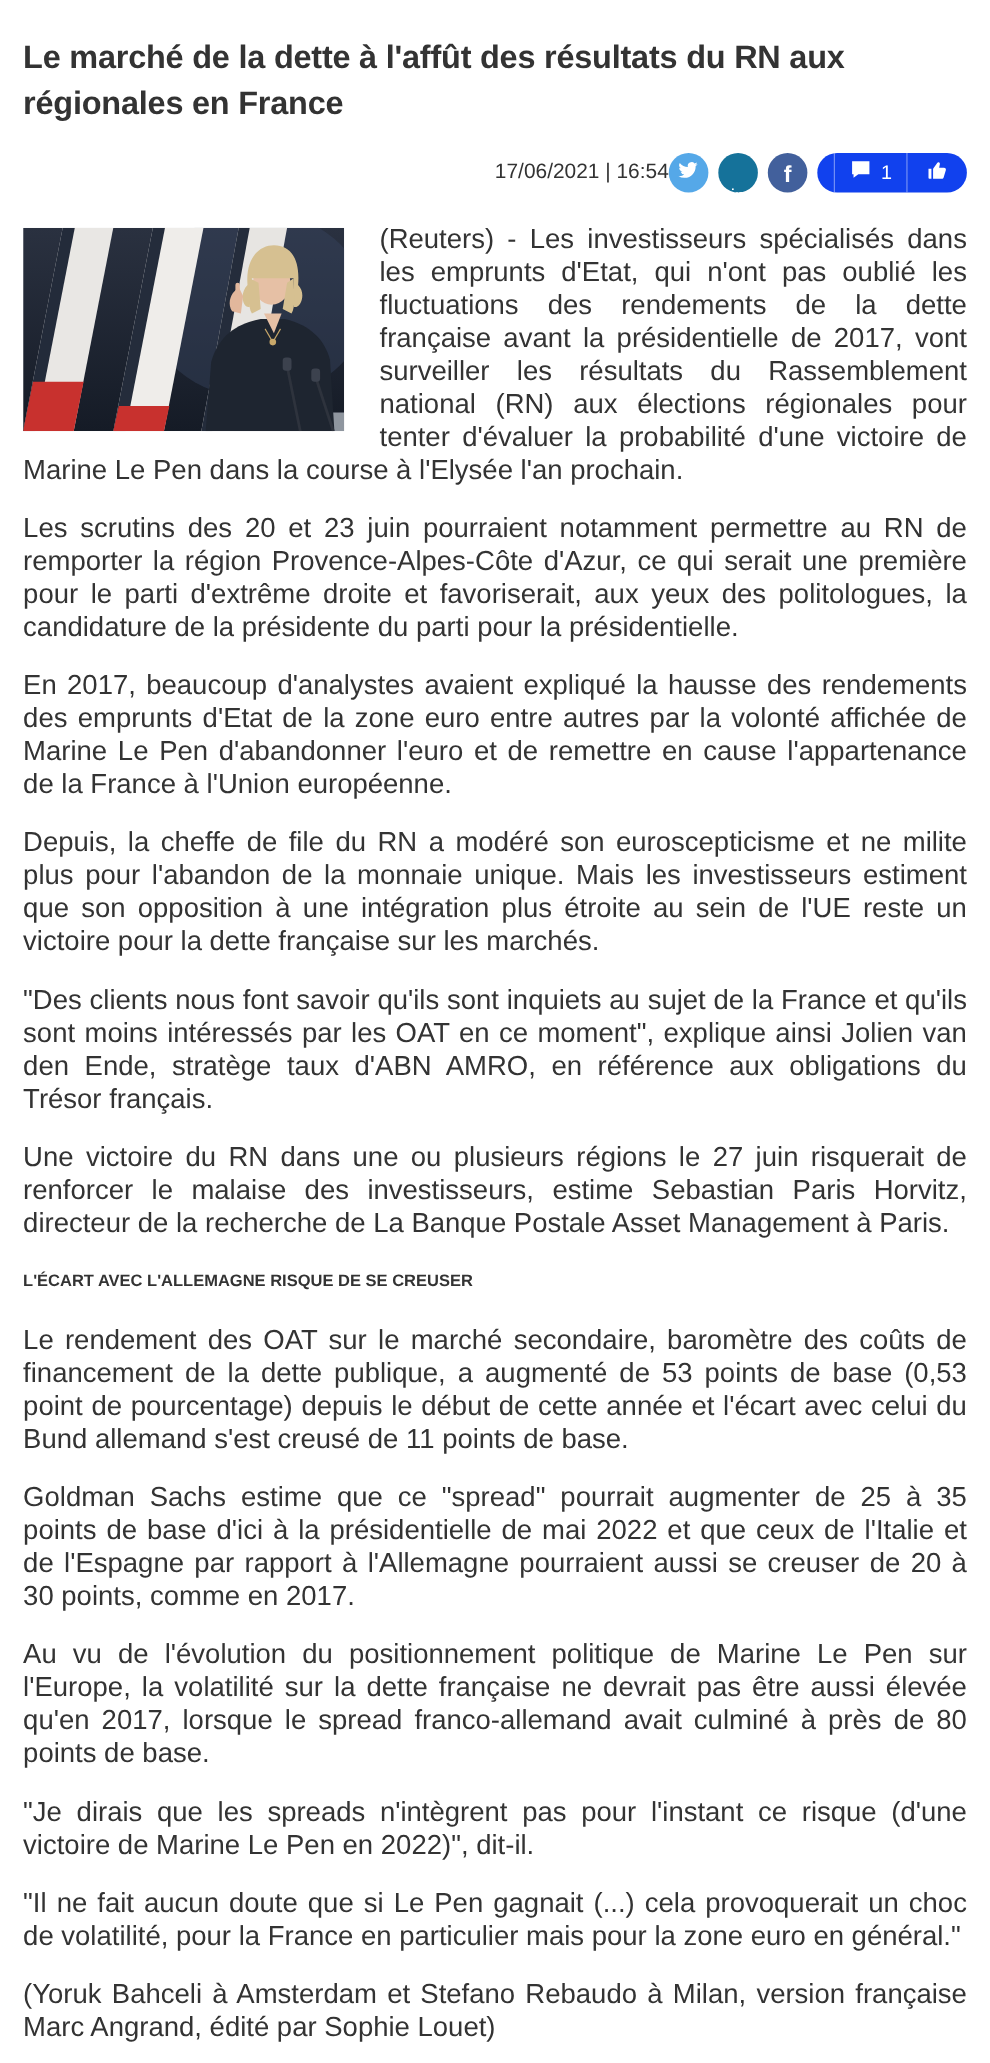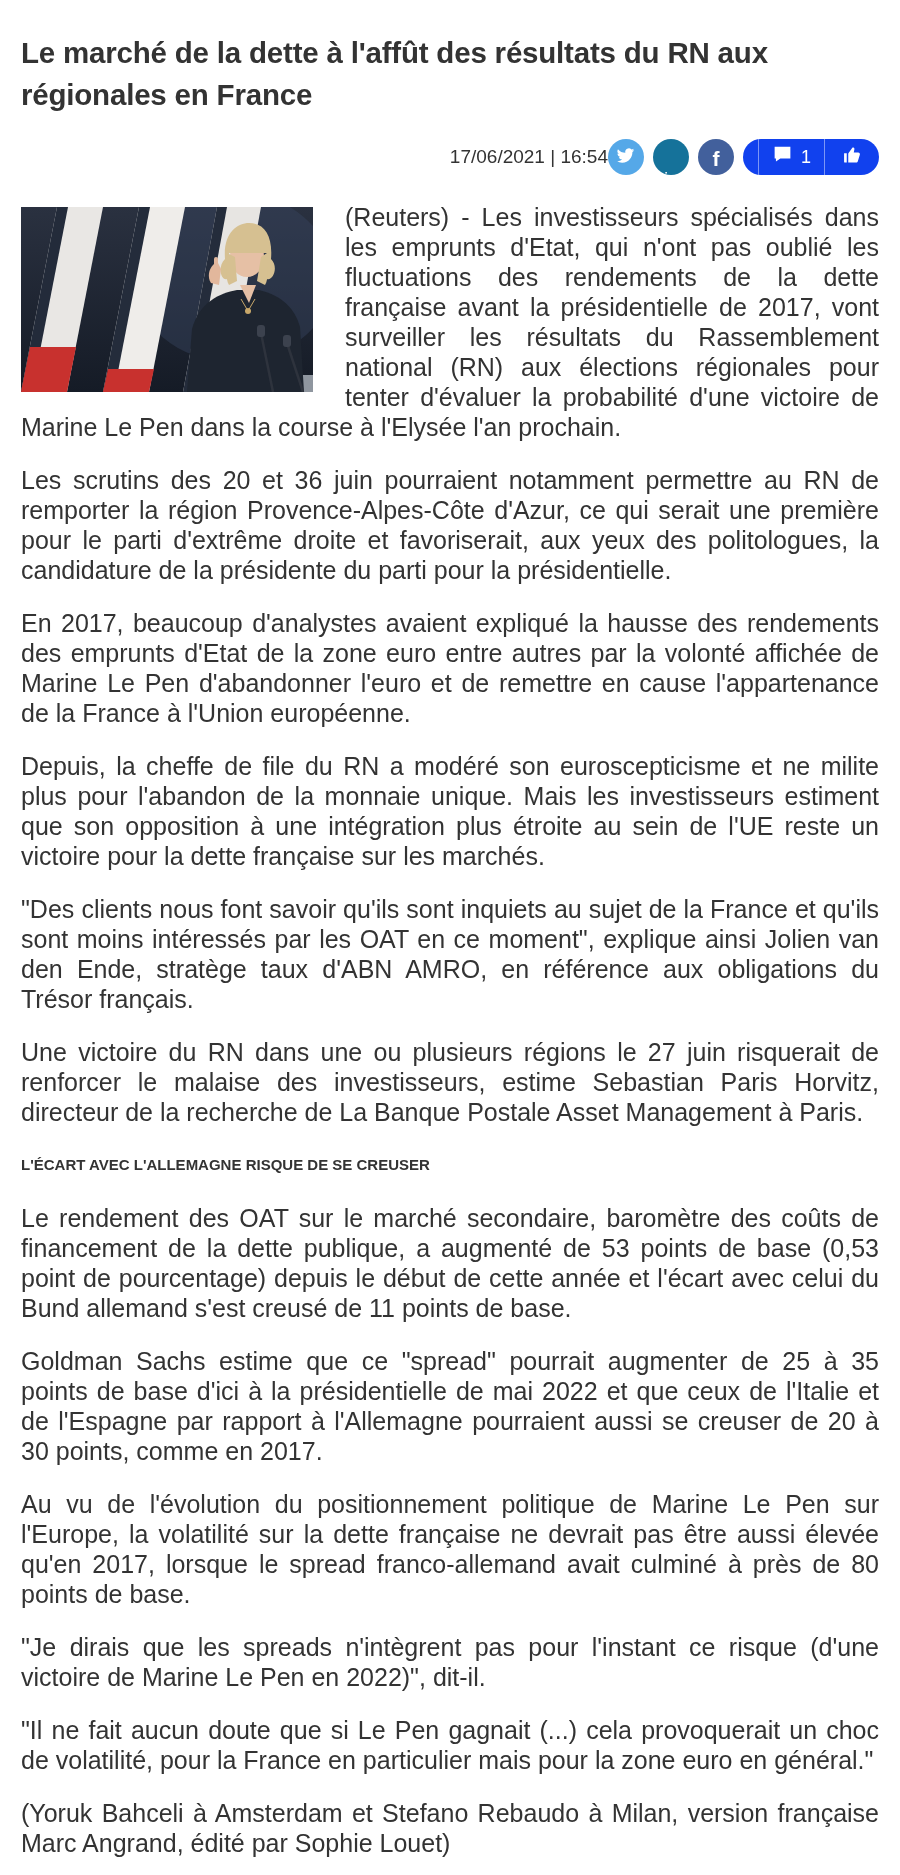--- a/index.html
+++ b/index.html
@@ -171,21 +171,21 @@
 
           <line x1="252" y1="185" x2="240" y2="126" stroke="#2e333d" stroke-width="2.5"></line>
           <rect x="236" y="118" width="8" height="12" rx="3" fill="#3c424e"></rect>
           <line x1="282" y1="185" x2="266" y2="136" stroke="#2e333d" stroke-width="2.5"></line>
           <rect x="262" y="128" width="8" height="12" rx="3" fill="#3c424e"></rect>
         </svg>
       </div>
       <p class="para">(Reuters) - Les investisseurs spécialisés dans les emprunts d'Etat, qui n'ont pas oublié les fluctuations des rendements de la dette française avant la présidentielle de 2017, vont surveiller les résultats du Rassemblement national (RN) aux élections régionales pour tenter d'évaluer la probabilité d'une victoire de Marine Le Pen dans la course à l'Elysée l'an prochain.</p>
     </div>
 
-    <p class="para">Les scrutins des 20 et 36 juin pourraient notamment permettre au RN de remporter la région Provence-Alpes-Côte d'Azur, ce qui serait une première pour le parti d'extrême droite et favoriserait, aux yeux des politologues, la candidature de la présidente du parti pour la présidentielle.</p>
+    <p class="para">Les scrutins des 20 et 23 juin pourraient notamment permettre au RN de remporter la région Provence-Alpes-Côte d'Azur, ce qui serait une première pour le parti d'extrême droite et favoriserait, aux yeux des politologues, la candidature de la présidente du parti pour la présidentielle.</p>
     <p class="para">En 2017, beaucoup d'analystes avaient expliqué la hausse des rendements des emprunts d'Etat de la zone euro entre autres par la volonté affichée de Marine Le Pen d'abandonner l'euro et de remettre en cause l'appartenance de la France à l'Union européenne.</p>
     <p class="para">Depuis, la cheffe de file du RN a modéré son euroscepticisme et ne milite plus pour l'abandon de la monnaie unique. Mais les investisseurs estiment que son opposition à une intégration plus étroite au sein de l'UE reste un victoire pour la dette française sur les marchés.</p>
     <p class="para">"Des clients nous font savoir qu'ils sont inquiets au sujet de la France et qu'ils sont moins intéressés par les OAT en ce moment", explique ainsi Jolien van den Ende, stratège taux d'ABN AMRO, en référence aux obligations du Trésor français.</p>
     <p class="para">Une victoire du RN dans une ou plusieurs régions le 27 juin risquerait de renforcer le malaise des investisseurs, estime Sebastian Paris Horvitz, directeur de la recherche de La Banque Postale Asset Management à Paris.</p>
 
     <h2 class="subheading">L'ÉCART AVEC L'ALLEMAGNE RISQUE DE SE CREUSER</h2>
 
     <p class="para">Le rendement des OAT sur le marché secondaire, baromètre des coûts de financement de la dette publique, a augmenté de 53 points de base (0,53 point de pourcentage) depuis le début de cette année et l'écart avec celui du Bund allemand s'est creusé de 11 points de base.</p>
     <p class="para">Goldman Sachs estime que ce "spread" pourrait augmenter de 25 à 35 points de base d'ici à la présidentielle de mai 2022 et que ceux de l'Italie et de l'Espagne par rapport à l'Allemagne pourraient aussi se creuser de 20 à 30 points, comme en 2017.</p>
     <p class="para">Au vu de l'évolution du positionnement politique de Marine Le Pen sur l'Europe, la volatilité sur la dette française ne devrait pas être aussi élevée qu'en 2017, lorsque le spread franco-allemand avait culminé à près de 80 points de base.</p>

